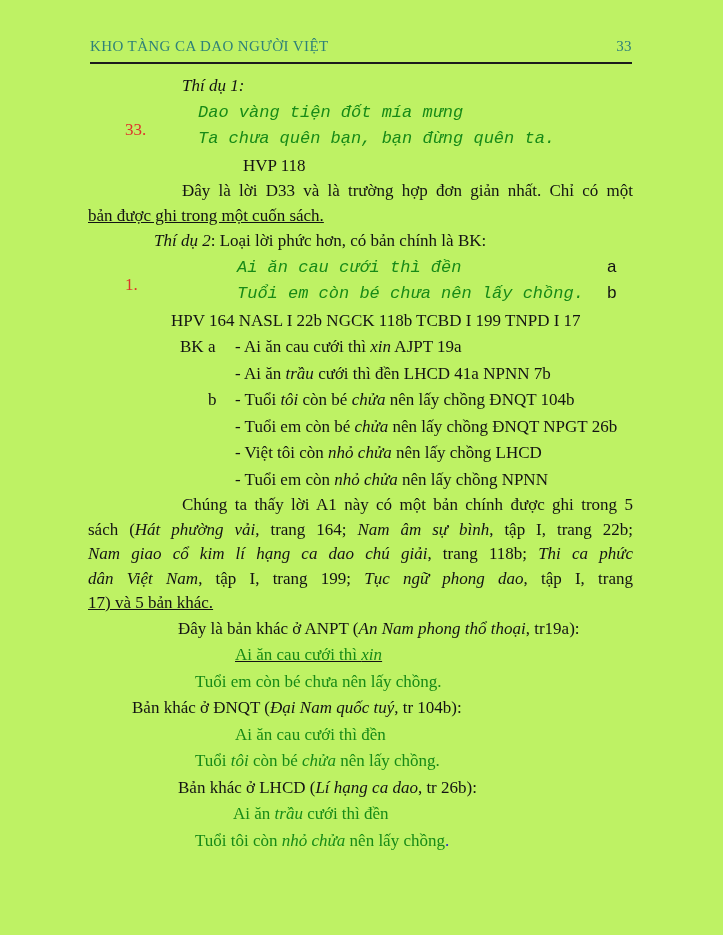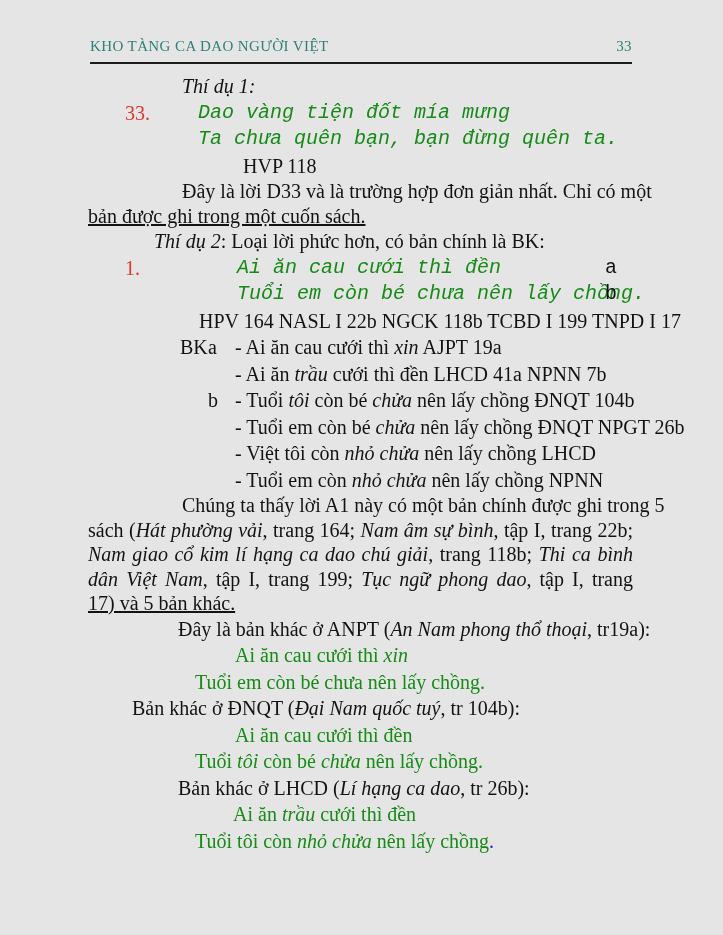--- a/index.html
+++ b/index.html
@@ -1,39 +1,39 @@
 <!DOCTYPE html>
 <html><head>
 <meta charset="utf-8">
 <style>
   html,body{margin:0;padding:0;background:#ffffff;}
   .page{
     position:relative;
     width:723px;height:935px;
-    background:#e5e5e5;
+    background:#bef264;
     font-family:"Liberation Serif","DejaVu Serif",serif;
     color:var(--ink,#131313);
     overflow:hidden;
   }
   .page-header{
     position:absolute;left:90px;right:91px;top:38px;
     padding-bottom:7px;
     border-bottom:2px solid var(--rule,#1c1c1c);
     display:flex;justify-content:space-between;align-items:flex-end;
     color:var(--teal,#2f8178);
     font-size:15px;letter-spacing:0.4px;
   }
   .content{
     position:absolute;top:73px;left:88px;width:545px;
-    font-size:20px;
+    font-size:17px;
   }
   .line{line-height:26.5px;white-space:nowrap;}
   .verse-line{line-height:26.5px;white-space:nowrap;position:relative;font-family:Liberation Mono, monospace;}
   .numbered-verse{position:relative;}
-  .verse-number{position:absolute;left:37px;top:0;color:var(--red,#de342b);line-height:26.5px;}
+  .verse-number{position:absolute;left:37px;top:17px;color:var(--red,#de342b);line-height:26.5px;}
   .line-marker{position:absolute;right:16px;top:0;color:var(--ink,#131313);font-style:normal;}
   .paragraph{}
   .pline{line-height:24.5px;text-align:justify;white-space:nowrap;}
   .pline.just{text-align-last:justify;}
   .pline.last{text-align-last:left;text-decoration:underline;}
   .bk-row{position:relative;line-height:26.5px;white-space:nowrap;padding-left:147px;}
   .bk-c1{position:absolute;left:92px;top:0;}
   .bk-c2{position:absolute;left:120px;top:0;}
   .it{font-style:italic;}
   .c-green{color:var(--green,#178a17);}
@@ -58,36 +58,36 @@
       <div class="paragraph">
         <div class="pline just" style="text-indent: 94px;"><span class="run">Đây là lời D33 và là trường hợp đơn giản nhất. Chỉ có một</span></div>
         <div class="pline last"><span class="run">bản được ghi trong một cuốn sách.</span></div>
       </div>
       <div class="line" style="margin-left: 66px;"><span class="run it">Thí dụ 2</span><span class="run">: Loại lời phức hơn, có bản chính là BK:</span></div>
       <div class="numbered-verse">
         <span class="verse-number">1.</span>
         <div class="verse-line" style="margin-left: 149px;"><span class="run it c-green">Ai ăn cau cưới thì đền</span><span class="line-marker">a</span></div>
         <div class="verse-line" style="margin-left: 149px;"><span class="run it c-green">Tuổi em còn bé chưa nên lấy chồng.</span><span class="line-marker">b</span></div>
       </div>
-      <div class="line" style="margin-left: 111px;"><span class="run">HPV 164 NASL I 22b NGCK 118b TCBD I 199 TNPD I 17</span></div>
+      <div class="line" style="margin-left: 83px;"><span class="run">HPV 164 NASL I 22b NGCK 118b TCBD I 199 TNPD I 17</span></div>
       <div class="bk-row"><span class="bk-c1">BK</span><span class="bk-c2">a</span><span class="run">- Ai ăn cau cưới thì </span><span class="run it">xin</span><span class="run"> AJPT 19a</span></div>
       <div class="bk-row"><span class="run">- Ai ăn </span><span class="run it">trầu</span><span class="run"> cưới thì đền LHCD 41a NPNN 7b</span></div>
       <div class="bk-row"><span class="bk-c2">b</span><span class="run">- Tuổi </span><span class="run it">tôi</span><span class="run"> còn bé </span><span class="run it">chửa</span><span class="run"> nên lấy chồng ĐNQT 104b</span></div>
       <div class="bk-row"><span class="run">- Tuổi em còn bé </span><span class="run it">chửa</span><span class="run"> nên lấy chồng ĐNQT NPGT 26b</span></div>
       <div class="bk-row"><span class="run">- Việt tôi còn </span><span class="run it">nhỏ chửa</span><span class="run"> nên lấy chồng LHCD</span></div>
       <div class="bk-row"><span class="run">- Tuổi em còn </span><span class="run it">nhỏ chửa</span><span class="run"> nên lấy chồng NPNN</span></div>
       <div class="paragraph">
         <div class="pline just" style="text-indent: 94px;"><span class="run">Chúng ta thấy lời A1 này có một bản chính được ghi trong 5</span></div>
         <div class="pline just"><span class="run">sách (</span><span class="run it">Hát phường vải</span><span class="run">, trang 164; </span><span class="run it">Nam âm sự bình</span><span class="run">, tập I, trang 22b;</span></div>
-        <div class="pline just"><span class="run it">Nam giao cổ kim lí hạng ca dao chú giải</span><span class="run">, trang 118b; </span><span class="run it">Thi ca bình</span></div>
+        <div class="pline just"><span class="run it">Nam giao cổ kim lí hạng ca dao chú giải</span><span class="run">, trang 118b; </span><span class="run it">Thi ca phức</span></div>
         <div class="pline just"><span class="run it">dân Việt Nam</span><span class="run">, tập I, trang 199; </span><span class="run it">Tục ngữ phong dao</span><span class="run">, tập I, trang</span></div>
         <div class="pline last"><span class="run">17) và 5 bản khác.</span></div>
       </div>
       <div class="line" style="margin-left: 90px;"><span class="run">Đây là bản khác ở ANPT (</span><span class="run it">An Nam phong thổ thoại</span><span class="run">, tr19a):</span></div>
-      <div class="line" style="margin-left: 147px;"><span class="run c-green">Ai ăn cau cưới thì </span><span class="run it c-green">xin</span></div>
+      <div class="line" style="margin-left: 147px; text-decoration: underline;"><span class="run c-green">Ai ăn cau cưới thì </span><span class="run it c-green">xin</span></div>
       <div class="line" style="margin-left: 107px;"><span class="run c-green">Tuổi em còn bé chưa nên lấy chồng.</span></div>
       <div class="line" style="margin-left: 44px;"><span class="run">Bản khác ở ĐNQT (</span><span class="run it">Đại Nam quốc tuý</span><span class="run">, tr 104b):</span></div>
       <div class="line" style="margin-left: 147px;"><span class="run c-green">Ai ăn cau cưới thì đền</span></div>
       <div class="line" style="margin-left: 107px;"><span class="run c-green">Tuổi </span><span class="run it c-green">tôi</span><span class="run c-green"> còn bé </span><span class="run it c-green">chửa</span><span class="run c-green"> nên lấy chồng.</span></div>
       <div class="line" style="margin-left: 90px;"><span class="run">Bản khác ở LHCD (</span><span class="run it">Lí hạng ca dao</span><span class="run">, tr 26b):</span></div>
       <div class="line" style="margin-left: 145px;"><span class="run c-green">Ai ăn </span><span class="run it c-green">trầu</span><span class="run c-green"> cưới thì đền</span></div>
       <div class="line" style="margin-left: 107px;"><span class="run c-green">Tuổi tôi còn </span><span class="run it c-green">nhỏ chửa</span><span class="run c-green"> nên lấy chồng</span><span class="run c-blue">.</span></div>
     </div>
 </div>
 

